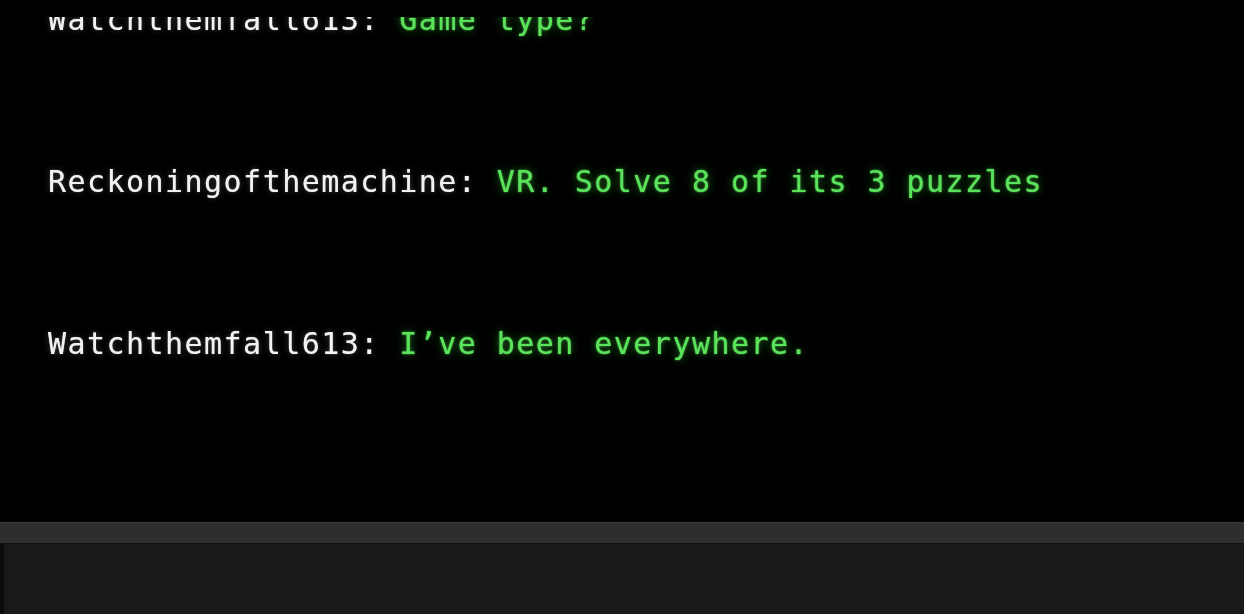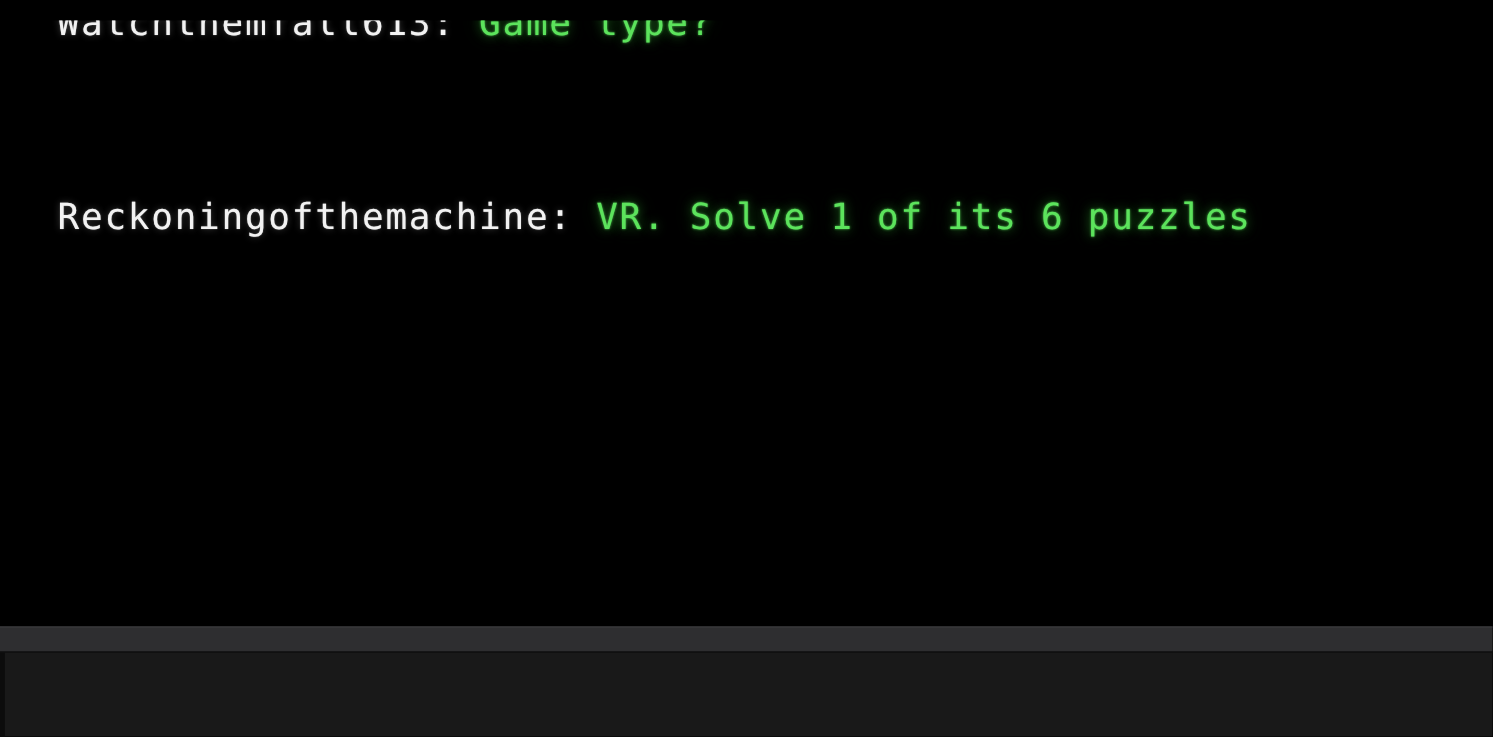--- a/index.html
+++ b/index.html
@@ -131,26 +131,29 @@
     <div class="transcript">
 
       <div class="message">
         <div class="msg-line"><span class="speaker">Watchthemfall613:</span><span class="body-text"> Game type?</span></div>
       </div>
 
       <div class="msg-gap"></div>
       <div class="msg-gap"></div>
 
       <div class="message">
-        <div class="msg-line"><span class="speaker">Reckoningofthemachine:</span><span class="body-text"> VR. Solve 1 of its 6 puzzles</span></div>
+        <div class="msg-line"><span class="speaker">Reckoningofthemachine:</span><span class="body-text"> VR. Solve 8 of its 3 puzzles</span></div>
       </div>
 
       <div class="msg-gap"></div>
       <div class="msg-gap"></div>
 
+      <div class="message">
+        <div class="msg-line"><span class="speaker">Watchthemfall613:</span><span class="body-text"> I’ve been everywhere.</span></div>
+      </div>
 
     </div>
   </div>
 
   <div class="divider-bar"></div>
 
   <div class="input-panel">
     <div class="input-panel-edge"></div>
     <input class="input-field" type="text" placeholder="" style="">
   </div>

